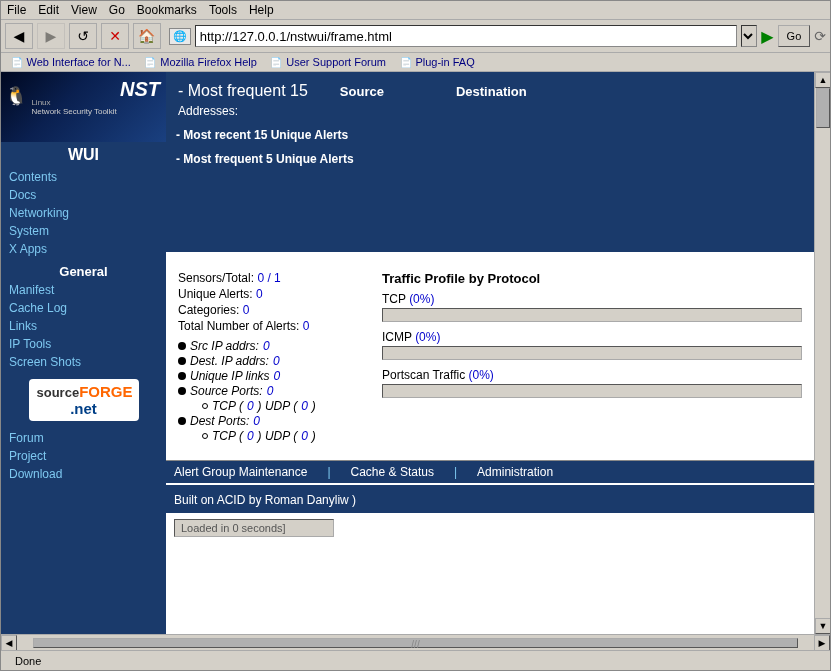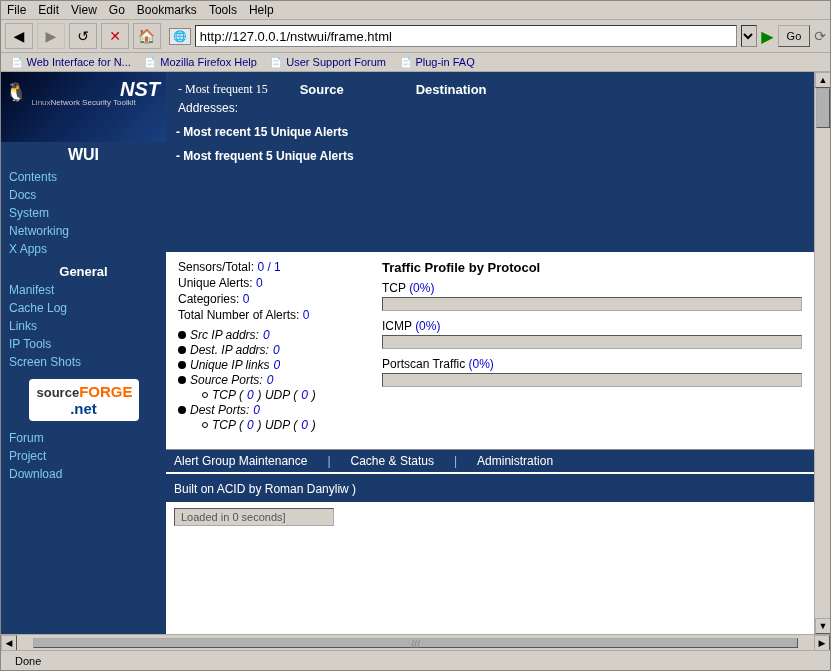--- a/index.html
+++ b/index.html
@@ -46,21 +46,21 @@
     
     .main-panel { flex: 1; background: white; overflow-y: auto; position: relative; }
 
     
     .info-box { background: #1a3a6b; color: white; margin: 0; padding: 8px 10px; font-size: 12px; min-height: 180px; position: relative; }
     .info-box table { color: white; font-size: 12px; }
     .info-box .col-header { font-size: 13px; font-weight: bold; color: white; padding: 0 20px; }
 
     
     .stats-area { padding: 8px 12px; }
-    .stats-top { display: flex; gap: 12px; }
+    .stats-top { display: flex; gap: 12px; margin-top: 11px; }
     .stats-left { flex: 1; }
     .stats-right { flex: 1.5; }
     .stat-line { margin-bottom: 2px; font-size: 12px; }
     .stat-value { color: #0000cc; }
     .stat-bullet-section { margin-top: 6px; }
     .stat-bullet { display: flex; align-items: center; gap: 4px; margin-bottom: 1px; font-size: 12px; font-style: italic; }
     .bullet-circle { width: 8px; height: 8px; background: black; border-radius: 50%; display: inline-block; flex-shrink: 0; }
     .bullet-sub { width: 6px; height: 6px; border: 1px solid black; border-radius: 50%; display: inline-block; flex-shrink: 0; margin-left: 12px; }
     .traffic-title { font-size: 13px; font-weight: bold; color: black; margin-bottom: 6px; }
     .traffic-item { margin-bottom: 8px; }
@@ -150,35 +150,35 @@
     <div class="main-scroll-wrapper">
 
       <div class="sidebar">
 
         <div class="logo-placeholder">
           <div style="position:absolute; top:0; left:0; right:0; bottom:0; background:linear-gradient(135deg, #000820 0%, #0a2050 40%, #1a4080 100%);">
           </div>
           <div style="position:relative; z-index:1; width:100%; height:100%; display:flex; flex-direction:column; align-items:flex-start; justify-content:flex-start; padding:4px;">
             <div style="display:flex; align-items:center; gap:4px;">
               <span style="font-size:18px;">🐧</span>
-              <div style="display:flex; flex-direction:row;margin-top:22px;">
+              <div style="display:flex; flex-direction:column;margin-top:22px;">
                 <span style="color:#aaa; font-size:8px;">Linux</span>
                 <span style="color:#ccc; font-size:8px;">Network Security Toolkit</span>
               </div>
             </div>
             <div style="position:absolute; top:6px; right:6px; color:white; font-size:20px; font-style:italic; font-weight:bold;">NST</div>
           </div>
         </div>
 
         <div class="sidebar-wui">WUI</div>
 
         <a class="sidebar-item">Contents</a>
         <a class="sidebar-item">Docs</a>
+        <a class="sidebar-item">Networking</a>
         <a class="sidebar-item">System</a>
-        <a class="sidebar-item">Networking</a>
         <a class="sidebar-item">X Apps</a>
 
         <div class="sidebar-section-label">General</div>
         <a class="sidebar-item">Manifest</a>
         <a class="sidebar-item">Cache Log</a>
         <a class="sidebar-item">Links</a>
         <a class="sidebar-item">IP Tools</a>
         <a class="sidebar-item">Screen Shots</a>
 
         <div class="sidebar-sourceforge">
@@ -192,21 +192,21 @@
         <a class="sidebar-bottom-item">Project</a>
         <a class="sidebar-bottom-item">Download</a>
       </div>
 
       <div class="main-panel">
 
         <div class="info-box">
           <table>
             <tbody>
                 <tr>
-              <td style="vertical-align:top; color:white; font-size:12px;font-family:Liberation Serif, serif;">
+              <td style="vertical-align:top; color:white; font-size:16px;">
                 <div>
                   <span>- Most frequent 15</span>
                 </div>
               </td>
               <td style="padding: 0 30px 0 10px;">
                 <span class="col-header">Source</span>
               </td>
               <td>
                 <span class="col-header">Destination</span>
               </td>

